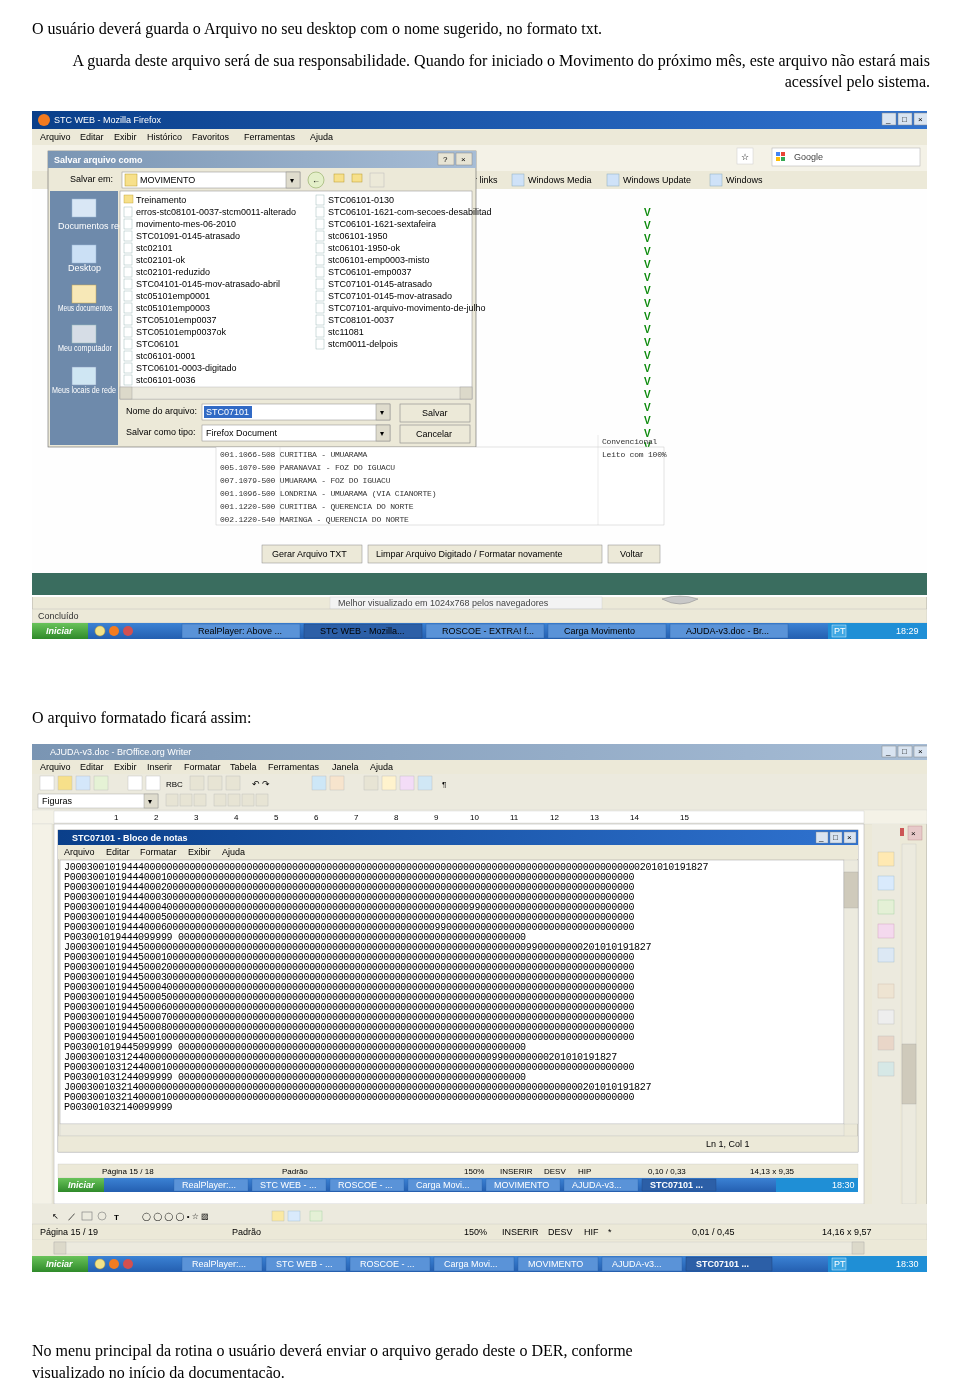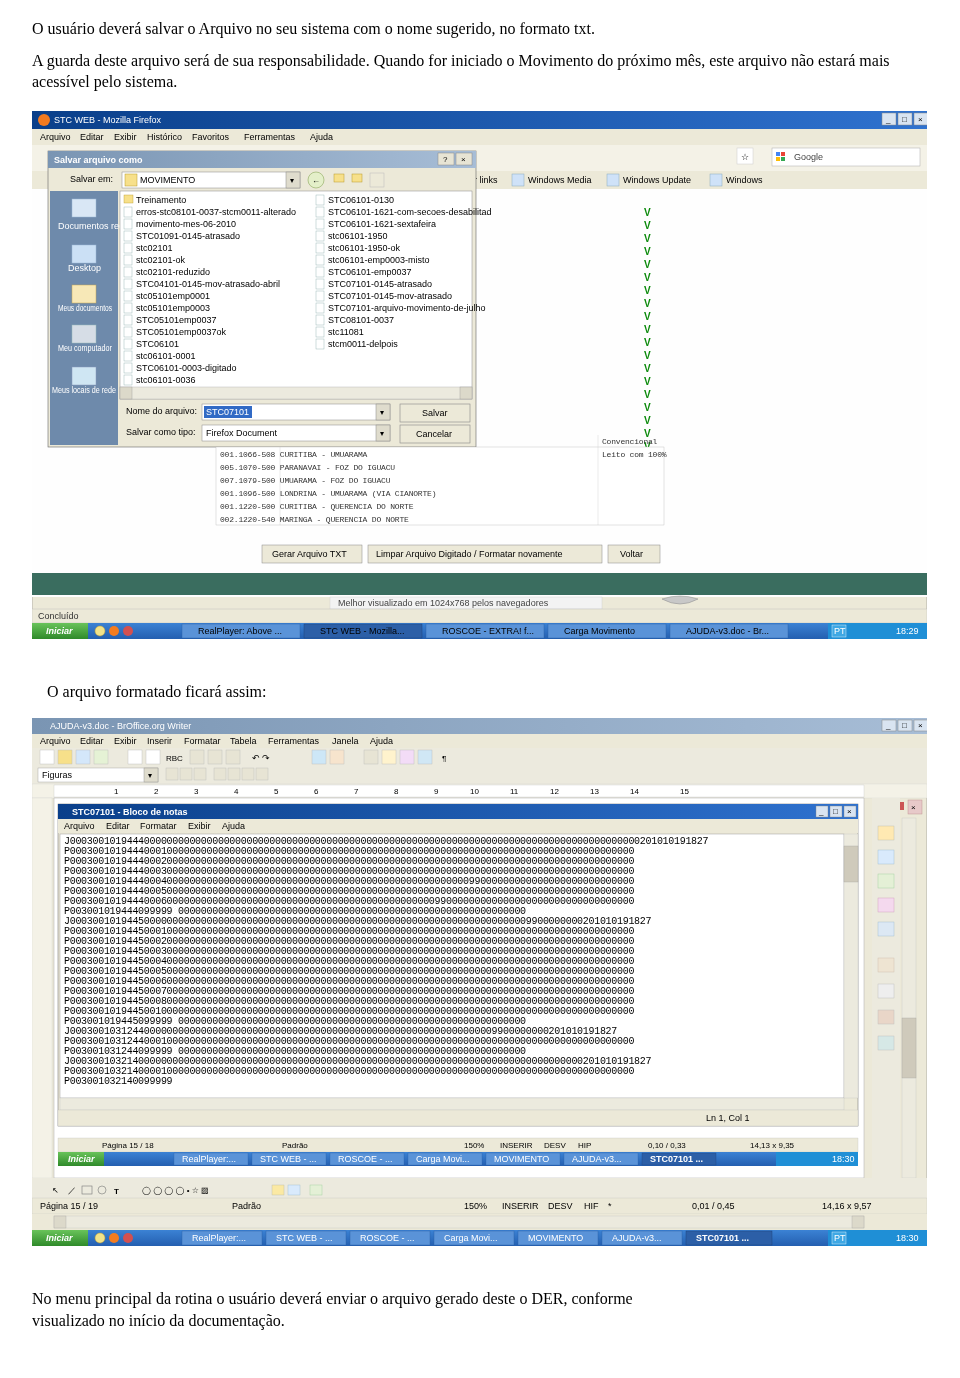--- a/index.html
+++ b/index.html
@@ -6,40 +6,40 @@
   body {
     font-family: "Times New Roman", serif;
     font-size: 16px;
     color: #000;
     background: #fff;
     width: 960px;
     padding: 18px 30px 30px 32px;
     line-height: 1.35;
   }
   .para { margin-bottom: 10px; }
-  .para2 { margin-bottom: 18px; }
-  .screenshot-wrap { margin: 14px 0 42px 0; }
+  .para2 { margin-bottom: 18px; text-align: right; }
+  .screenshot-wrap { margin: 14px 0 68px 0; }
   .screenshot-svg { width: 895px; height: 528px; display:block; border:0; }
   .screenshot-svg2 { width: 895px; height: 528px; display:block; }
   .ss-title { font-family: Tahoma, sans-serif; font-size: 9px; fill: #fff; }
   .ss-text { font-family: Tahoma, sans-serif; font-size: 9px; fill: #000; }
   .ss-text-grey { font-family: Tahoma, sans-serif; font-size: 9px; fill: #444; }
   .ss-text-white { font-family: Tahoma, sans-serif; font-size: 9px; fill: #fff; }
   .ss-mono { font-family: "Courier New", monospace; font-size: 8px; fill: #333; letter-spacing:-0.2px;}
   .ss-mono2 { font-family: "Courier New", monospace; font-size: 10px; fill: #000; letter-spacing:-0.3px;}
   .tick-v { font-family: Tahoma, sans-serif; font-size: 10px; fill: #0b8a0b; font-weight:bold;}
   .lbl-small { font-family: Tahoma, sans-serif; font-size: 8px; fill: #000; }
   .btn-text { font-family: Tahoma, sans-serif; font-size: 9px; fill: #000; }
   .task-text { font-family: Tahoma, sans-serif; font-size: 9px; fill: #000; }
   .status-text { font-family: Tahoma, sans-serif; font-size: 9px; fill: #333; }
 </style>
 </head>
 <body>
 
-<p class="para">O usuário deverá salvar o Arquivo no seu sistema com o nome sugerido, no formato txt.</p>
+<p class="para">O usuário deverá guarda o Arquivo no seu desktop com o nome sugerido, no formato txt.</p>
 <p class="para2">A guarda deste arquivo será de sua responsabilidade. Quando for iniciado o Movimento do próximo mês, este arquivo não estará mais acessível pelo sistema.</p>
 
 <div class="screenshot-wrap">
 <svg class="screenshot-svg" viewBox="0 0 895 528">
 
   <rect x="0" y="0" width="895" height="528" fill="#ece9d8" stroke="#777" stroke-width="0.5"></rect>
 
   <defs>
     <linearGradient id="tb1" x1="0" y1="0" x2="1" y2="0">
       <stop offset="0" stop-color="#0a3f8a"></stop>
@@ -317,21 +317,21 @@
     <text x="654" y="523" class="task-text" fill="#fff">AJUDA-v3.doc - Br...</text>
   </g>
 
   <rect x="796" y="512" width="99" height="16" fill="#1f8fd6"></rect>
   <rect x="800" y="514" width="14" height="12" fill="#3fa8e4" stroke="#fff" stroke-width="0.4"></rect>
   <text x="802" y="523" class="ss-text-white" font-size="8">PT</text>
   <text x="864" y="523" class="ss-text-white">18:29</text>
 </svg>
 </div>
 
-<p style="margin:18px 0 16px 15px;">O arquivo formatado ficará assim:</p>
+<p style="margin:18px 0 16px 0;">O arquivo formatado ficará assim:</p>
 
 <div class="screenshot-wrap">
 <svg class="screenshot-svg2" viewBox="0 0 895 528">
   <rect x="0" y="0" width="895" height="528" fill="#ece9d8" stroke="#777" stroke-width="0.5"></rect>
 
   <rect x="0" y="0" width="895" height="16" fill="url(#tb2)"></rect>
   <text x="18" y="11" class="ss-title">AJUDA-v3.doc - BrOffice.org Writer</text>
   <rect x="850" y="2" width="14" height="11" fill="#d9e4f1" stroke="#888" stroke-width="0.5"></rect>
       <text x="854" y="10" class="lbl-small">_</text>
   <rect x="866" y="2" width="14" height="11" fill="#d9e4f1" stroke="#888" stroke-width="0.5"></rect>

